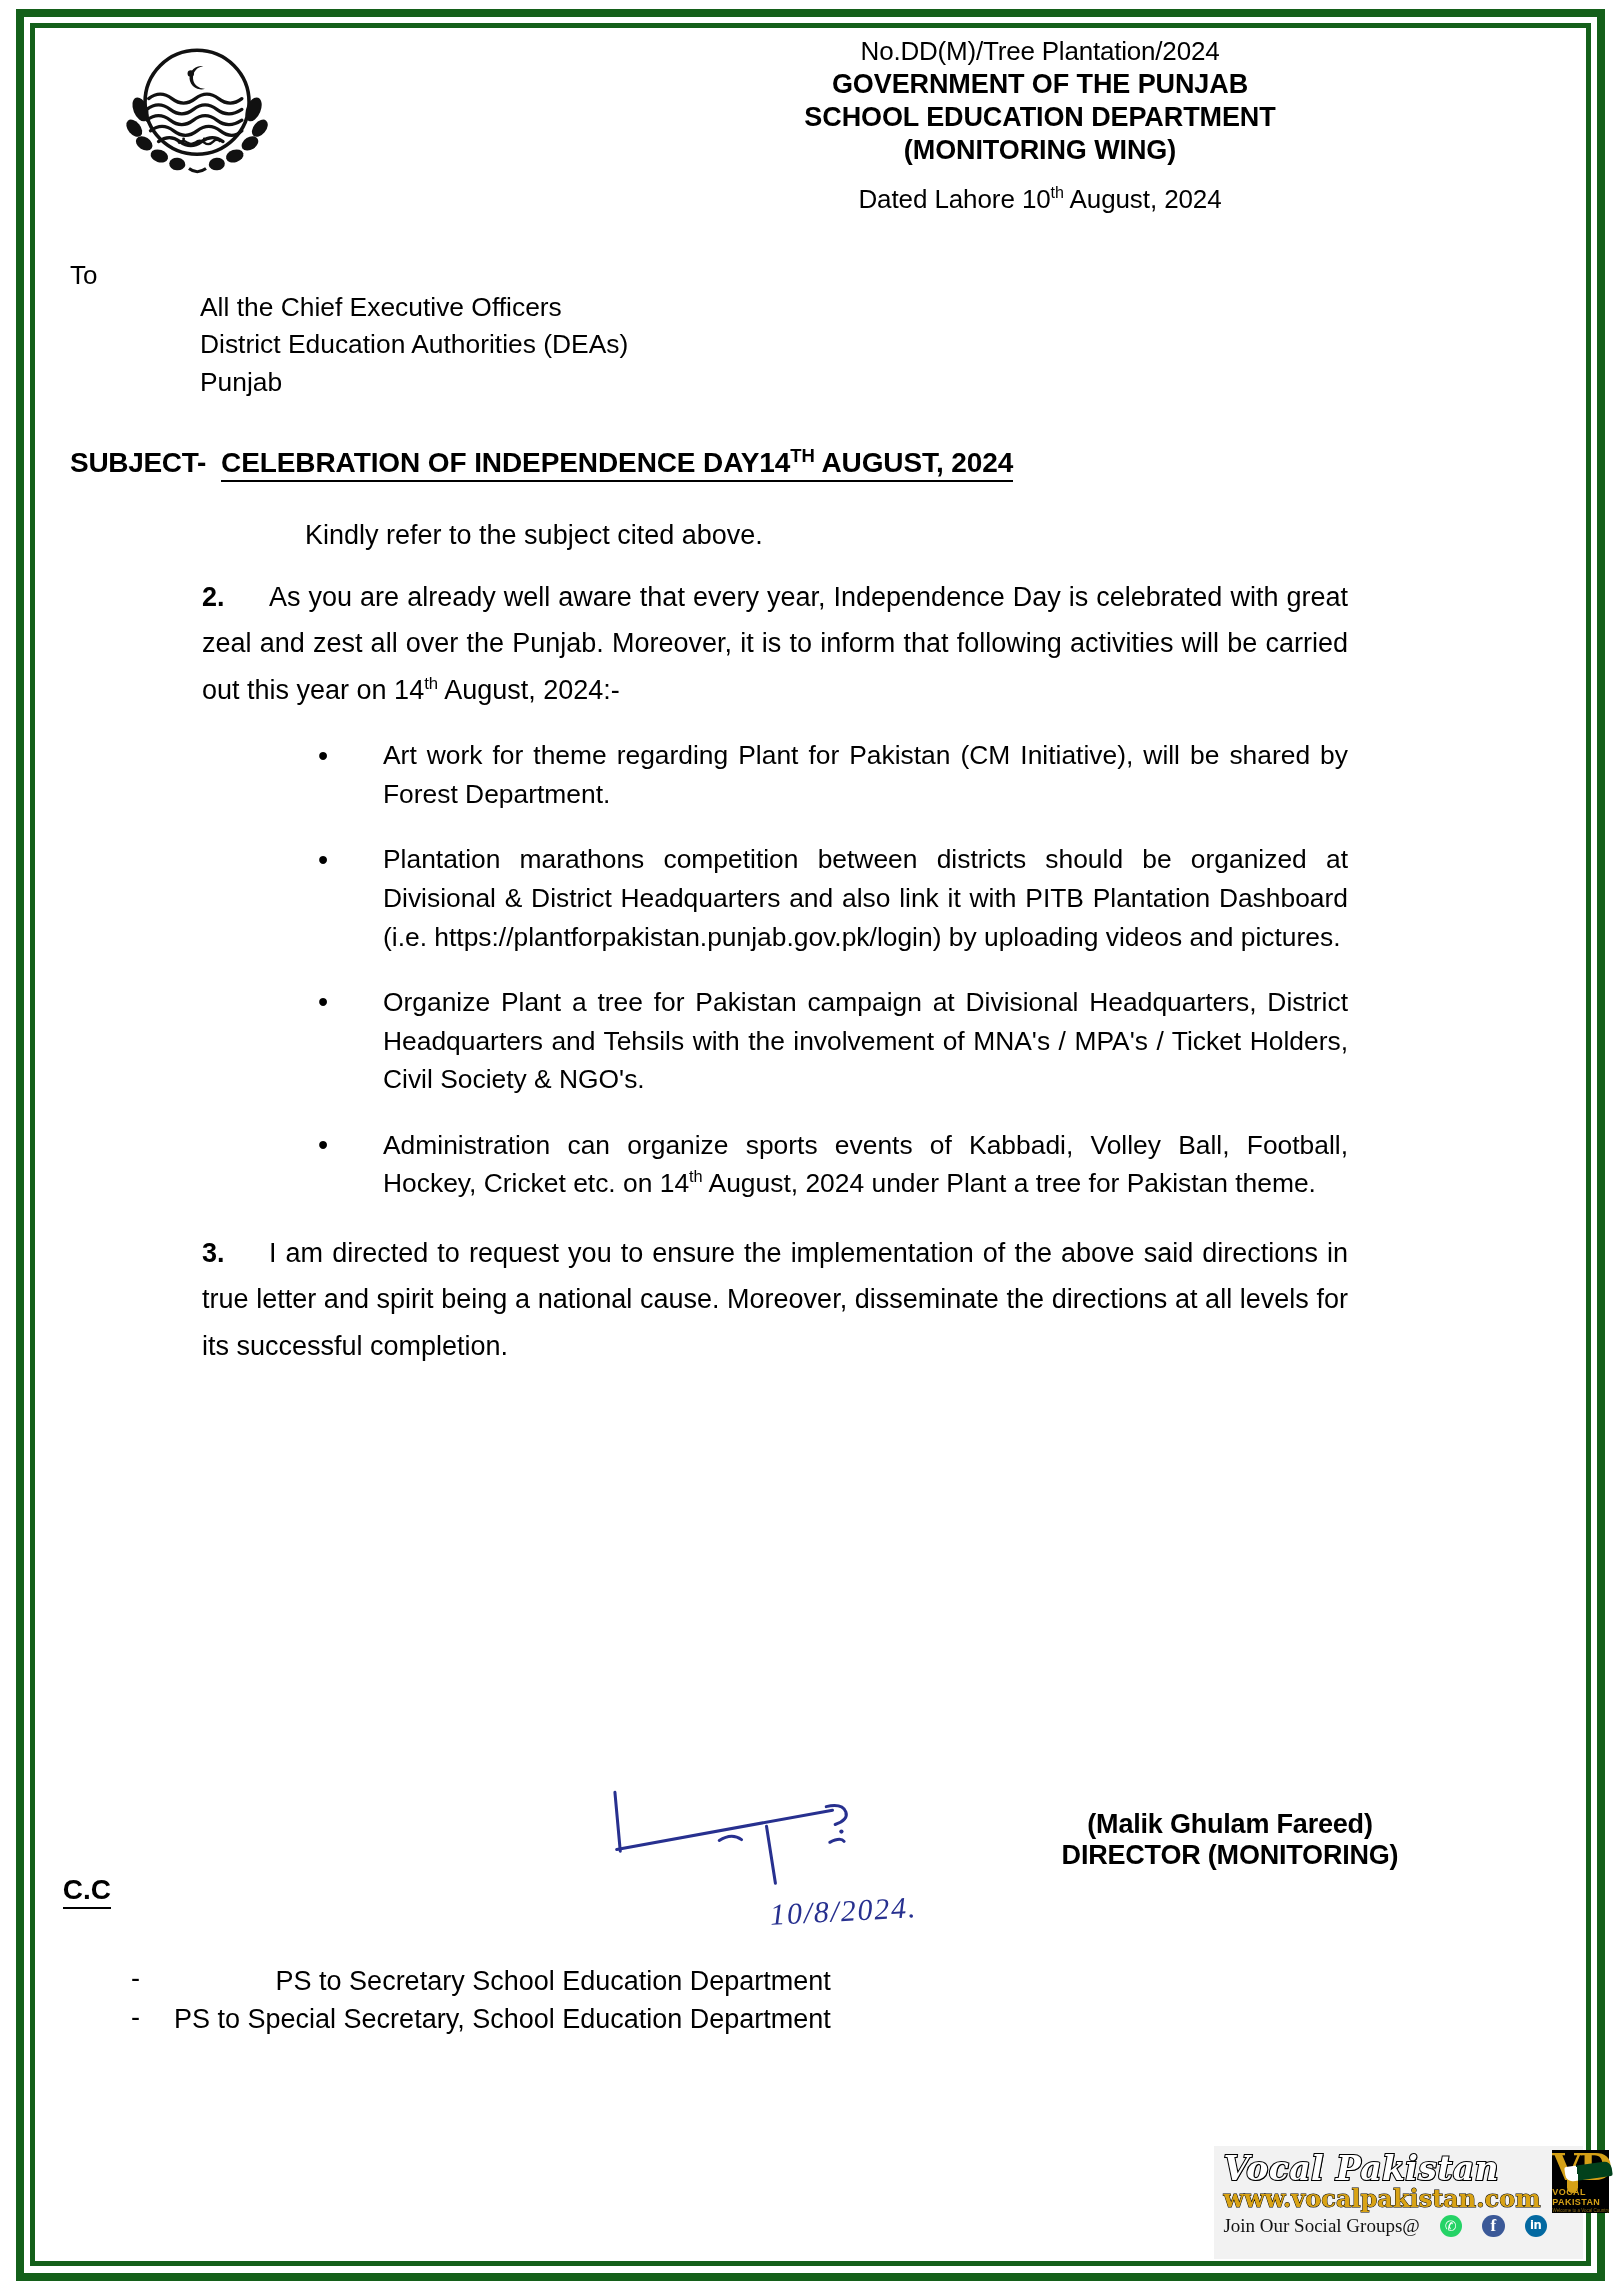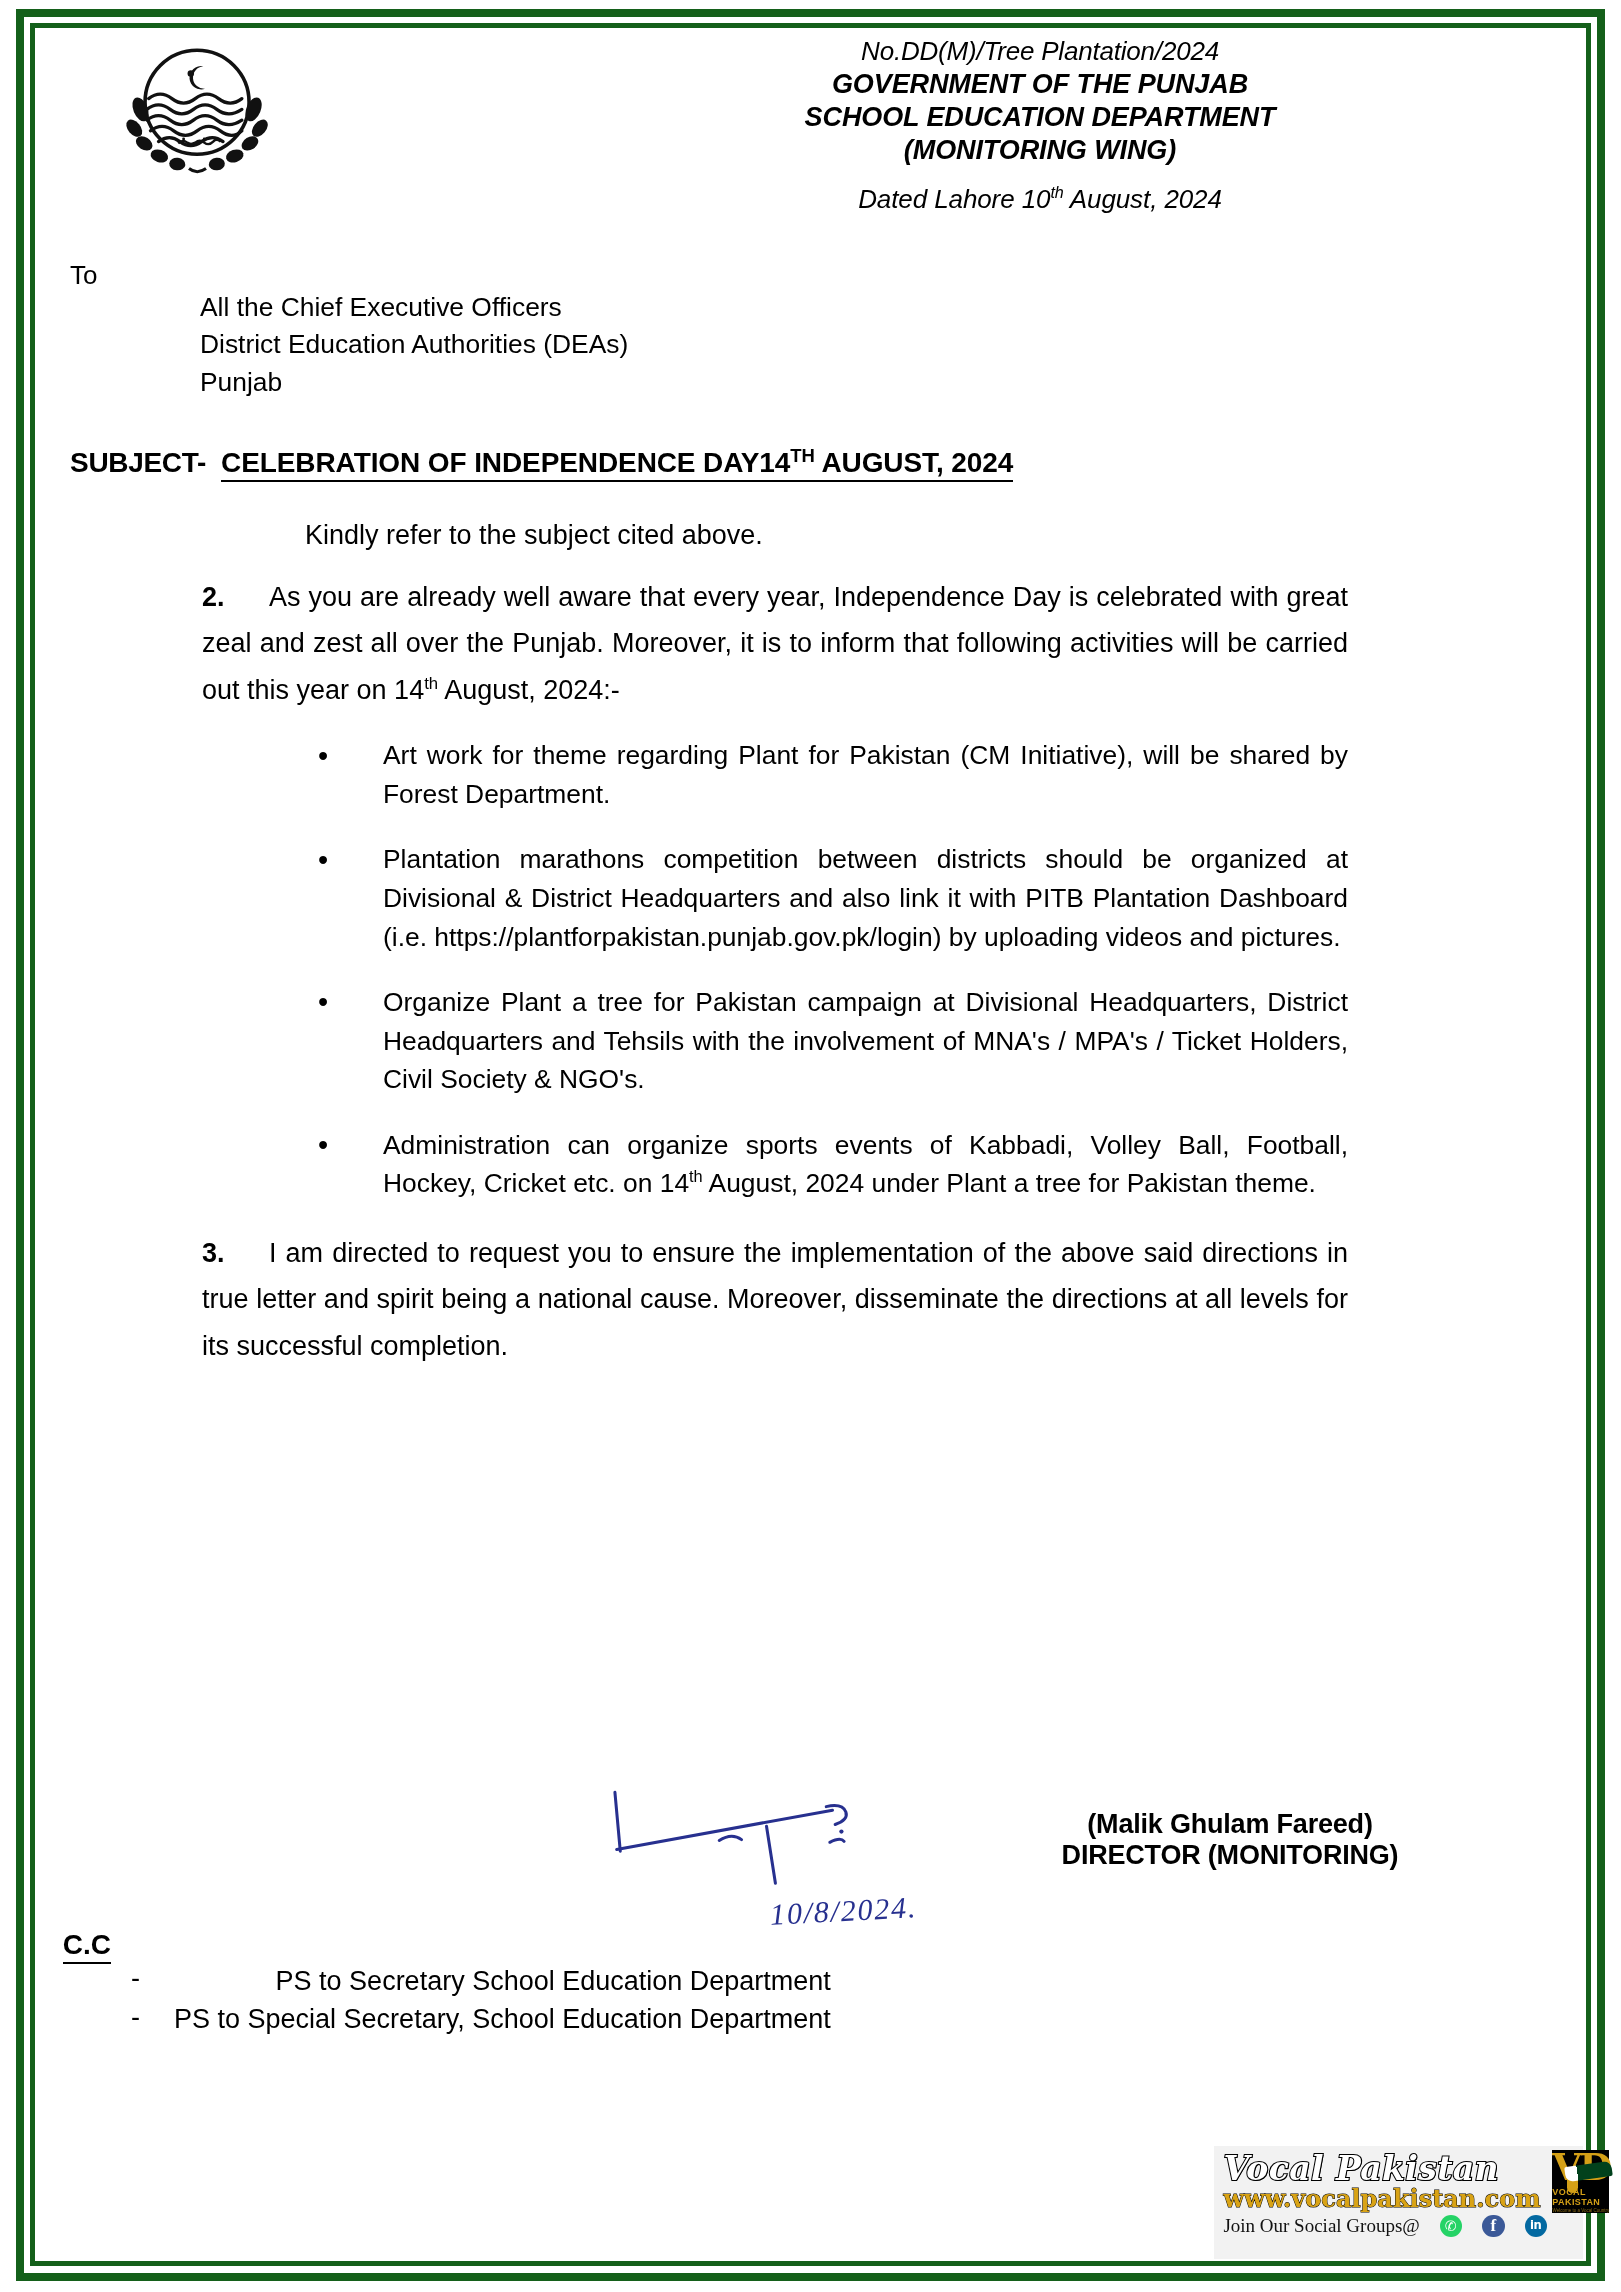--- a/index.html
+++ b/index.html
@@ -33,21 +33,20 @@
     position: absolute;
     left: 43px; top: 36px; right: 43px; bottom: 39px;
     background: #fff;
   }
 
   
   .header {
     position: absolute;
     left: 0; top: 0; right: 0;
     height: 197px;
-    font-style: italic;
   }
 
   .emblem {
     position: absolute;
     left: 67px;
     top: 7.2px;
     width: 175px;
     height: 139px;
   }
 
@@ -207,21 +206,21 @@
     font-style: italic;
     color: #27308f;
     transform: rotate(-3deg);
     letter-spacing: 1.8px;
   }
 
   
   .cc-head {
     position: absolute;
     left: 19.7px;
-    top: 1893px;
+    top: 1838px;
     font-size: 28px;
     font-weight: bold;
     border-bottom: 2.7px solid #000;
     padding-bottom: 0.9px;
   }
   .cc-list {
     position: absolute;
     left: 79px;
     top: 1926px;
     list-style: none;

